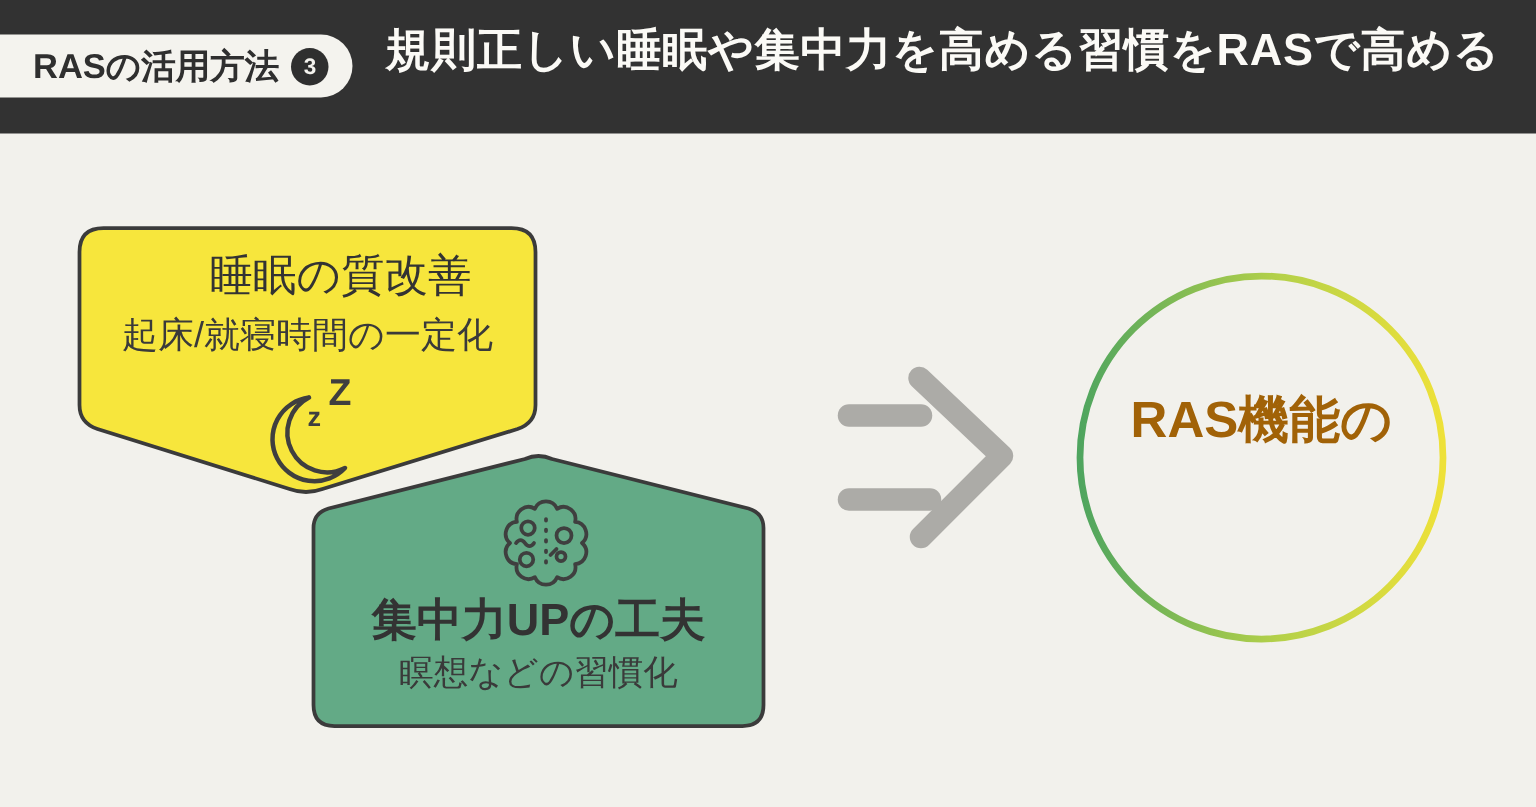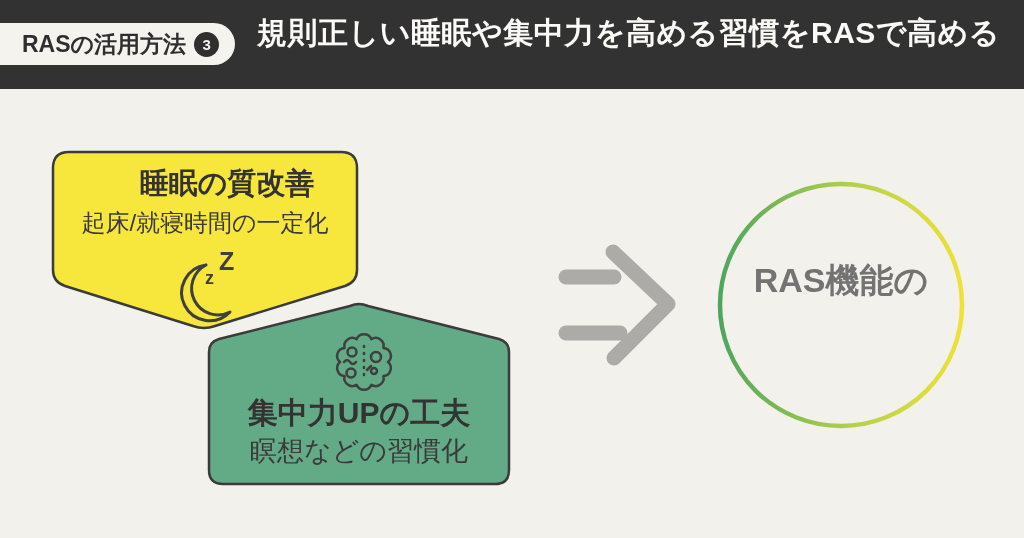--- a/index.html
+++ b/index.html
@@ -34,27 +34,27 @@
   .header-title{
     position:absolute;left:245px;right:12px;top:0;height:67px;
     display:flex;align-items:center;justify-content:center;
     color:#fbfaf6;font-size:30px;font-weight:bold;letter-spacing:0.5px;
     white-space:nowrap;
   }
   
   .canvas{position:absolute;inset:0;width:1024px;height:538px;}
   
   .overlay{position:absolute;text-align:center;white-space:nowrap;}
-  .sleep-title{left:53px;width:348px;top:164px;font-size:29px;font-weight:bold;color:#333333;}
+  .sleep-title{left:53px;width:348px;top:164px;font-size:29px;font-weight:normal;color:#333333;}
   .sleep-sub{left:53px;width:304px;top:207px;font-size:24px;color:#3a3a3a;}
   .focus-title{left:209px;width:300px;top:393px;font-size:30px;font-weight:bold;color:#333333;}
-  .focus-sub{left:209px;width:300px;top:433px;font-size:27px;color:#3a3a3a;}
+  .focus-sub{left:209px;width:300px;top:433px;font-size:23px;color:#3a3a3a;}
   .result-text{
     left:721px;width:240px;top:257px;
-    font-size:34px;font-weight:bold;color:#737373;line-height:46px;
+    font-size:34px;font-weight:bold;color:#a16207;line-height:46px;
   }
   .icon-letter{font-weight:bold;font-family:"Liberation Sans","DejaVu Sans",sans-serif;}
 </style>
 </head>
 <body>
 
 <div class="stage">
 
   <div class="header">
     <div class="badge-pill">

